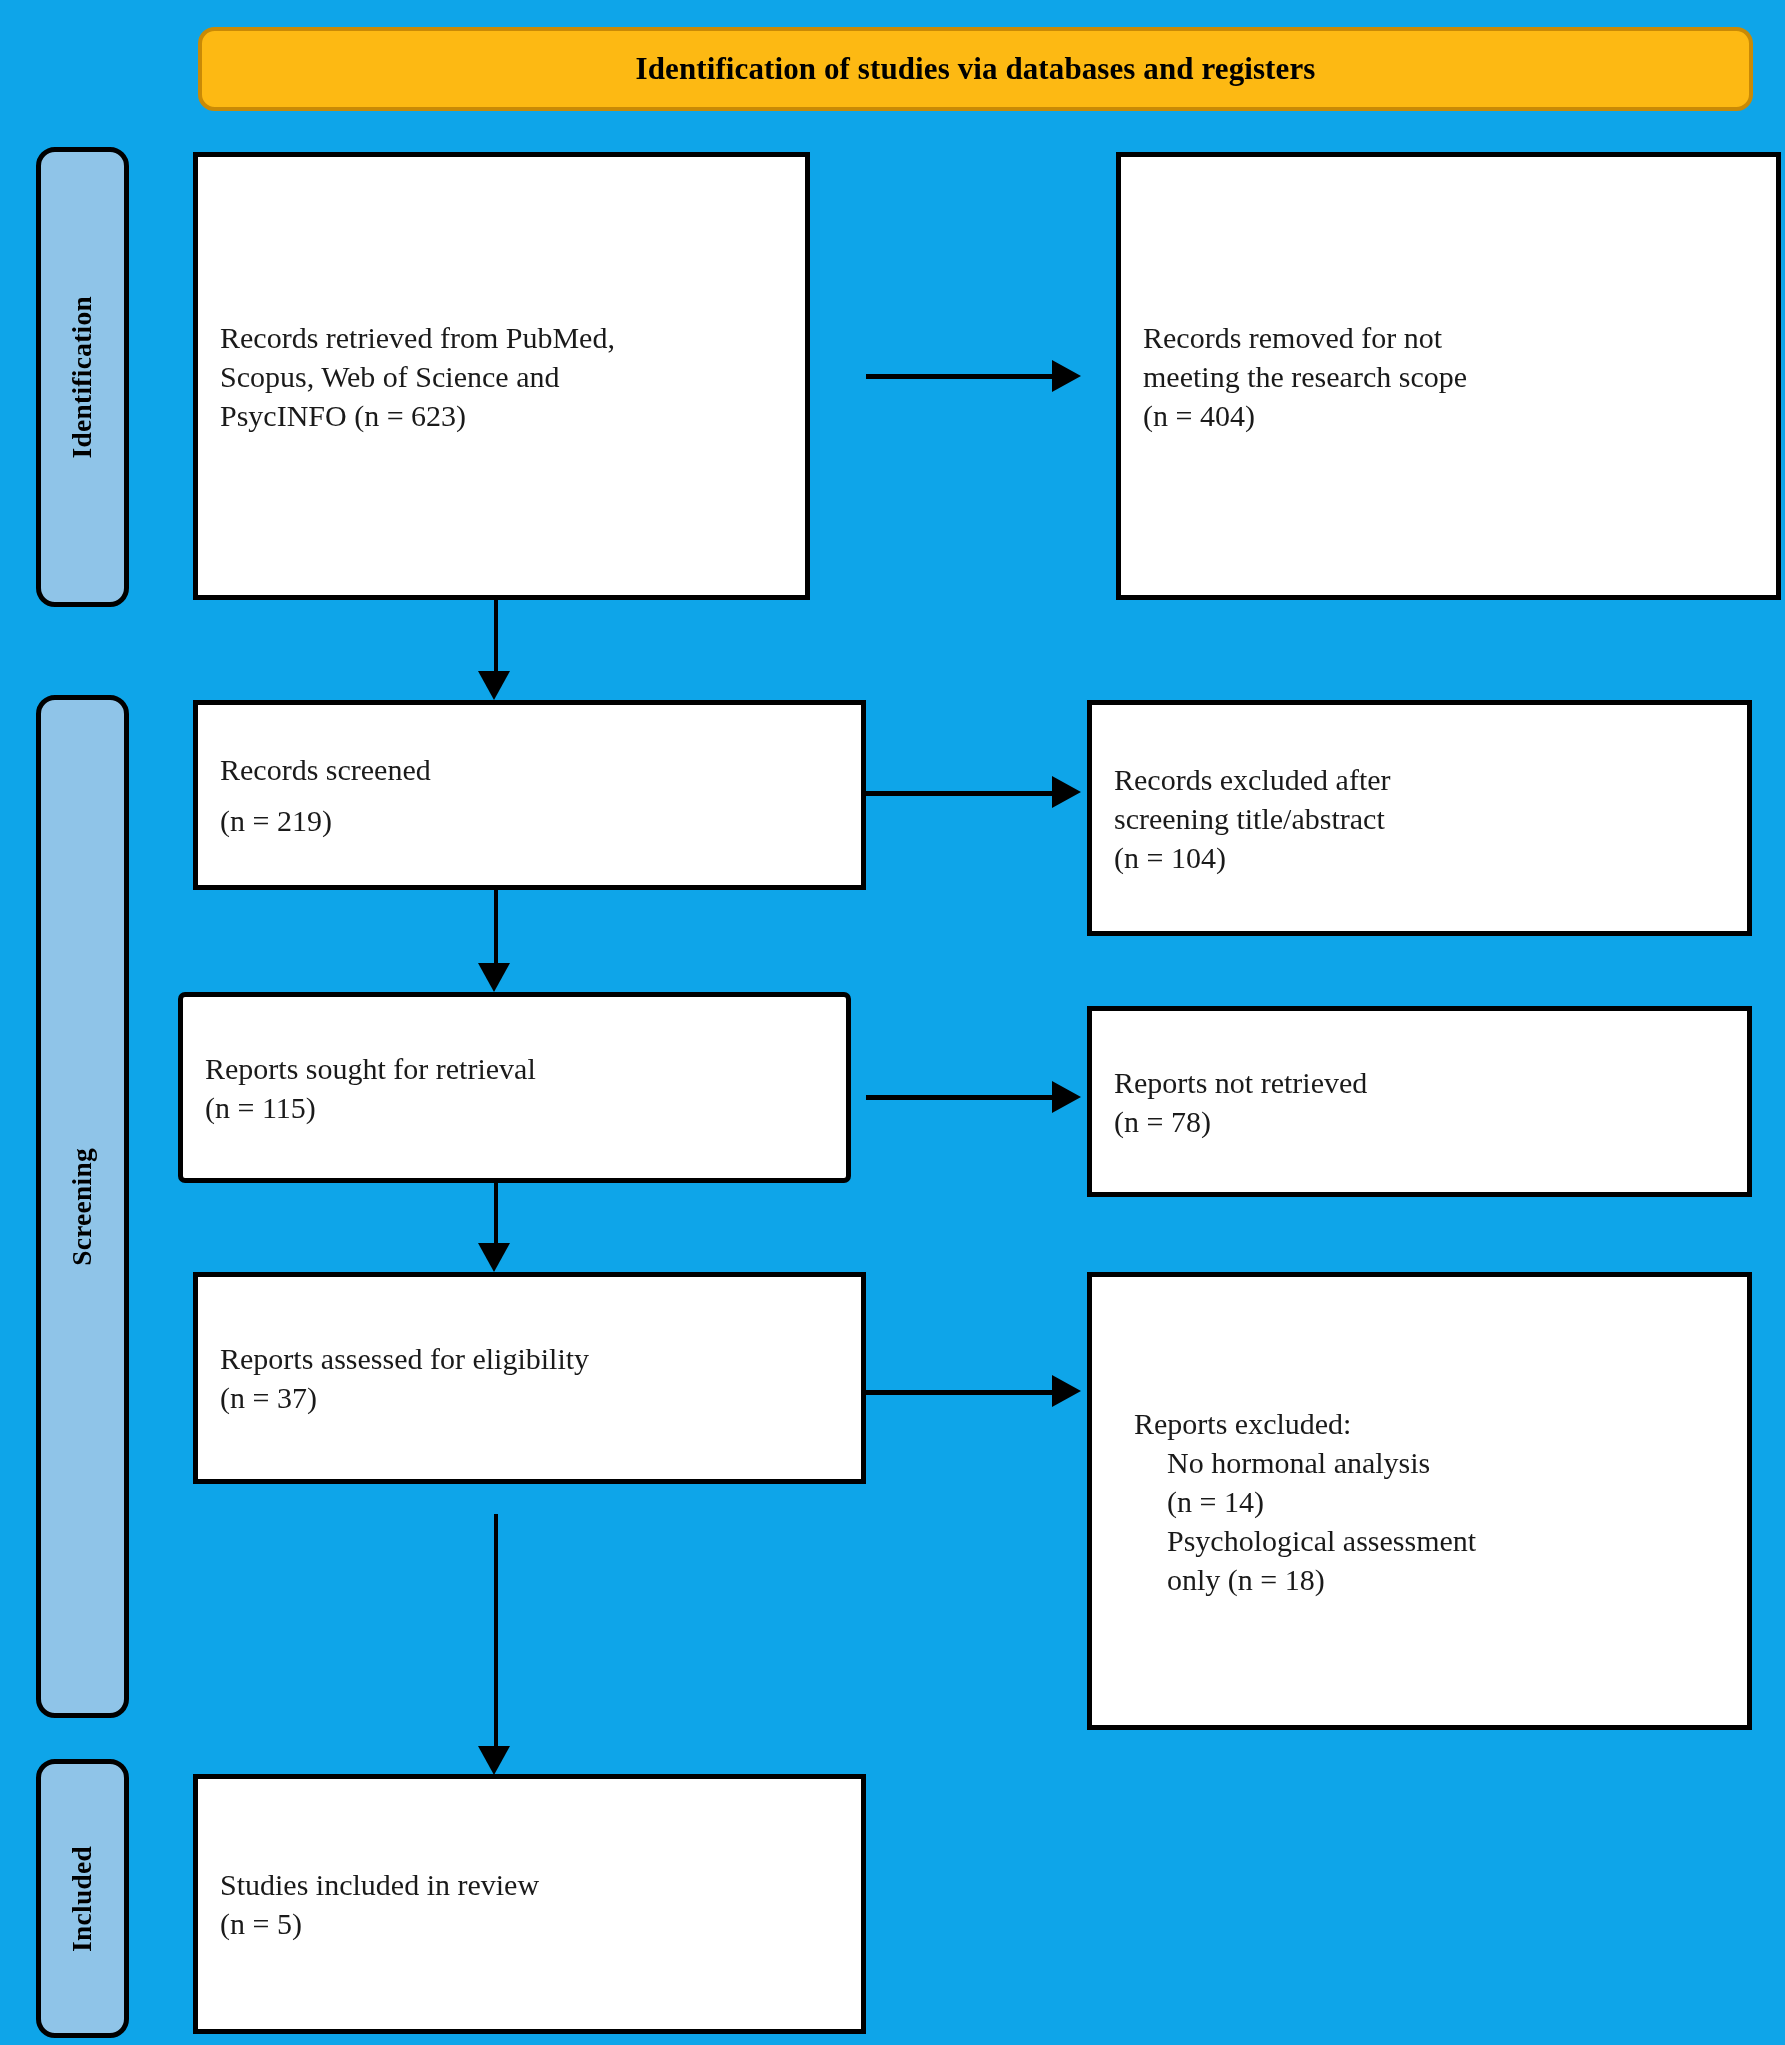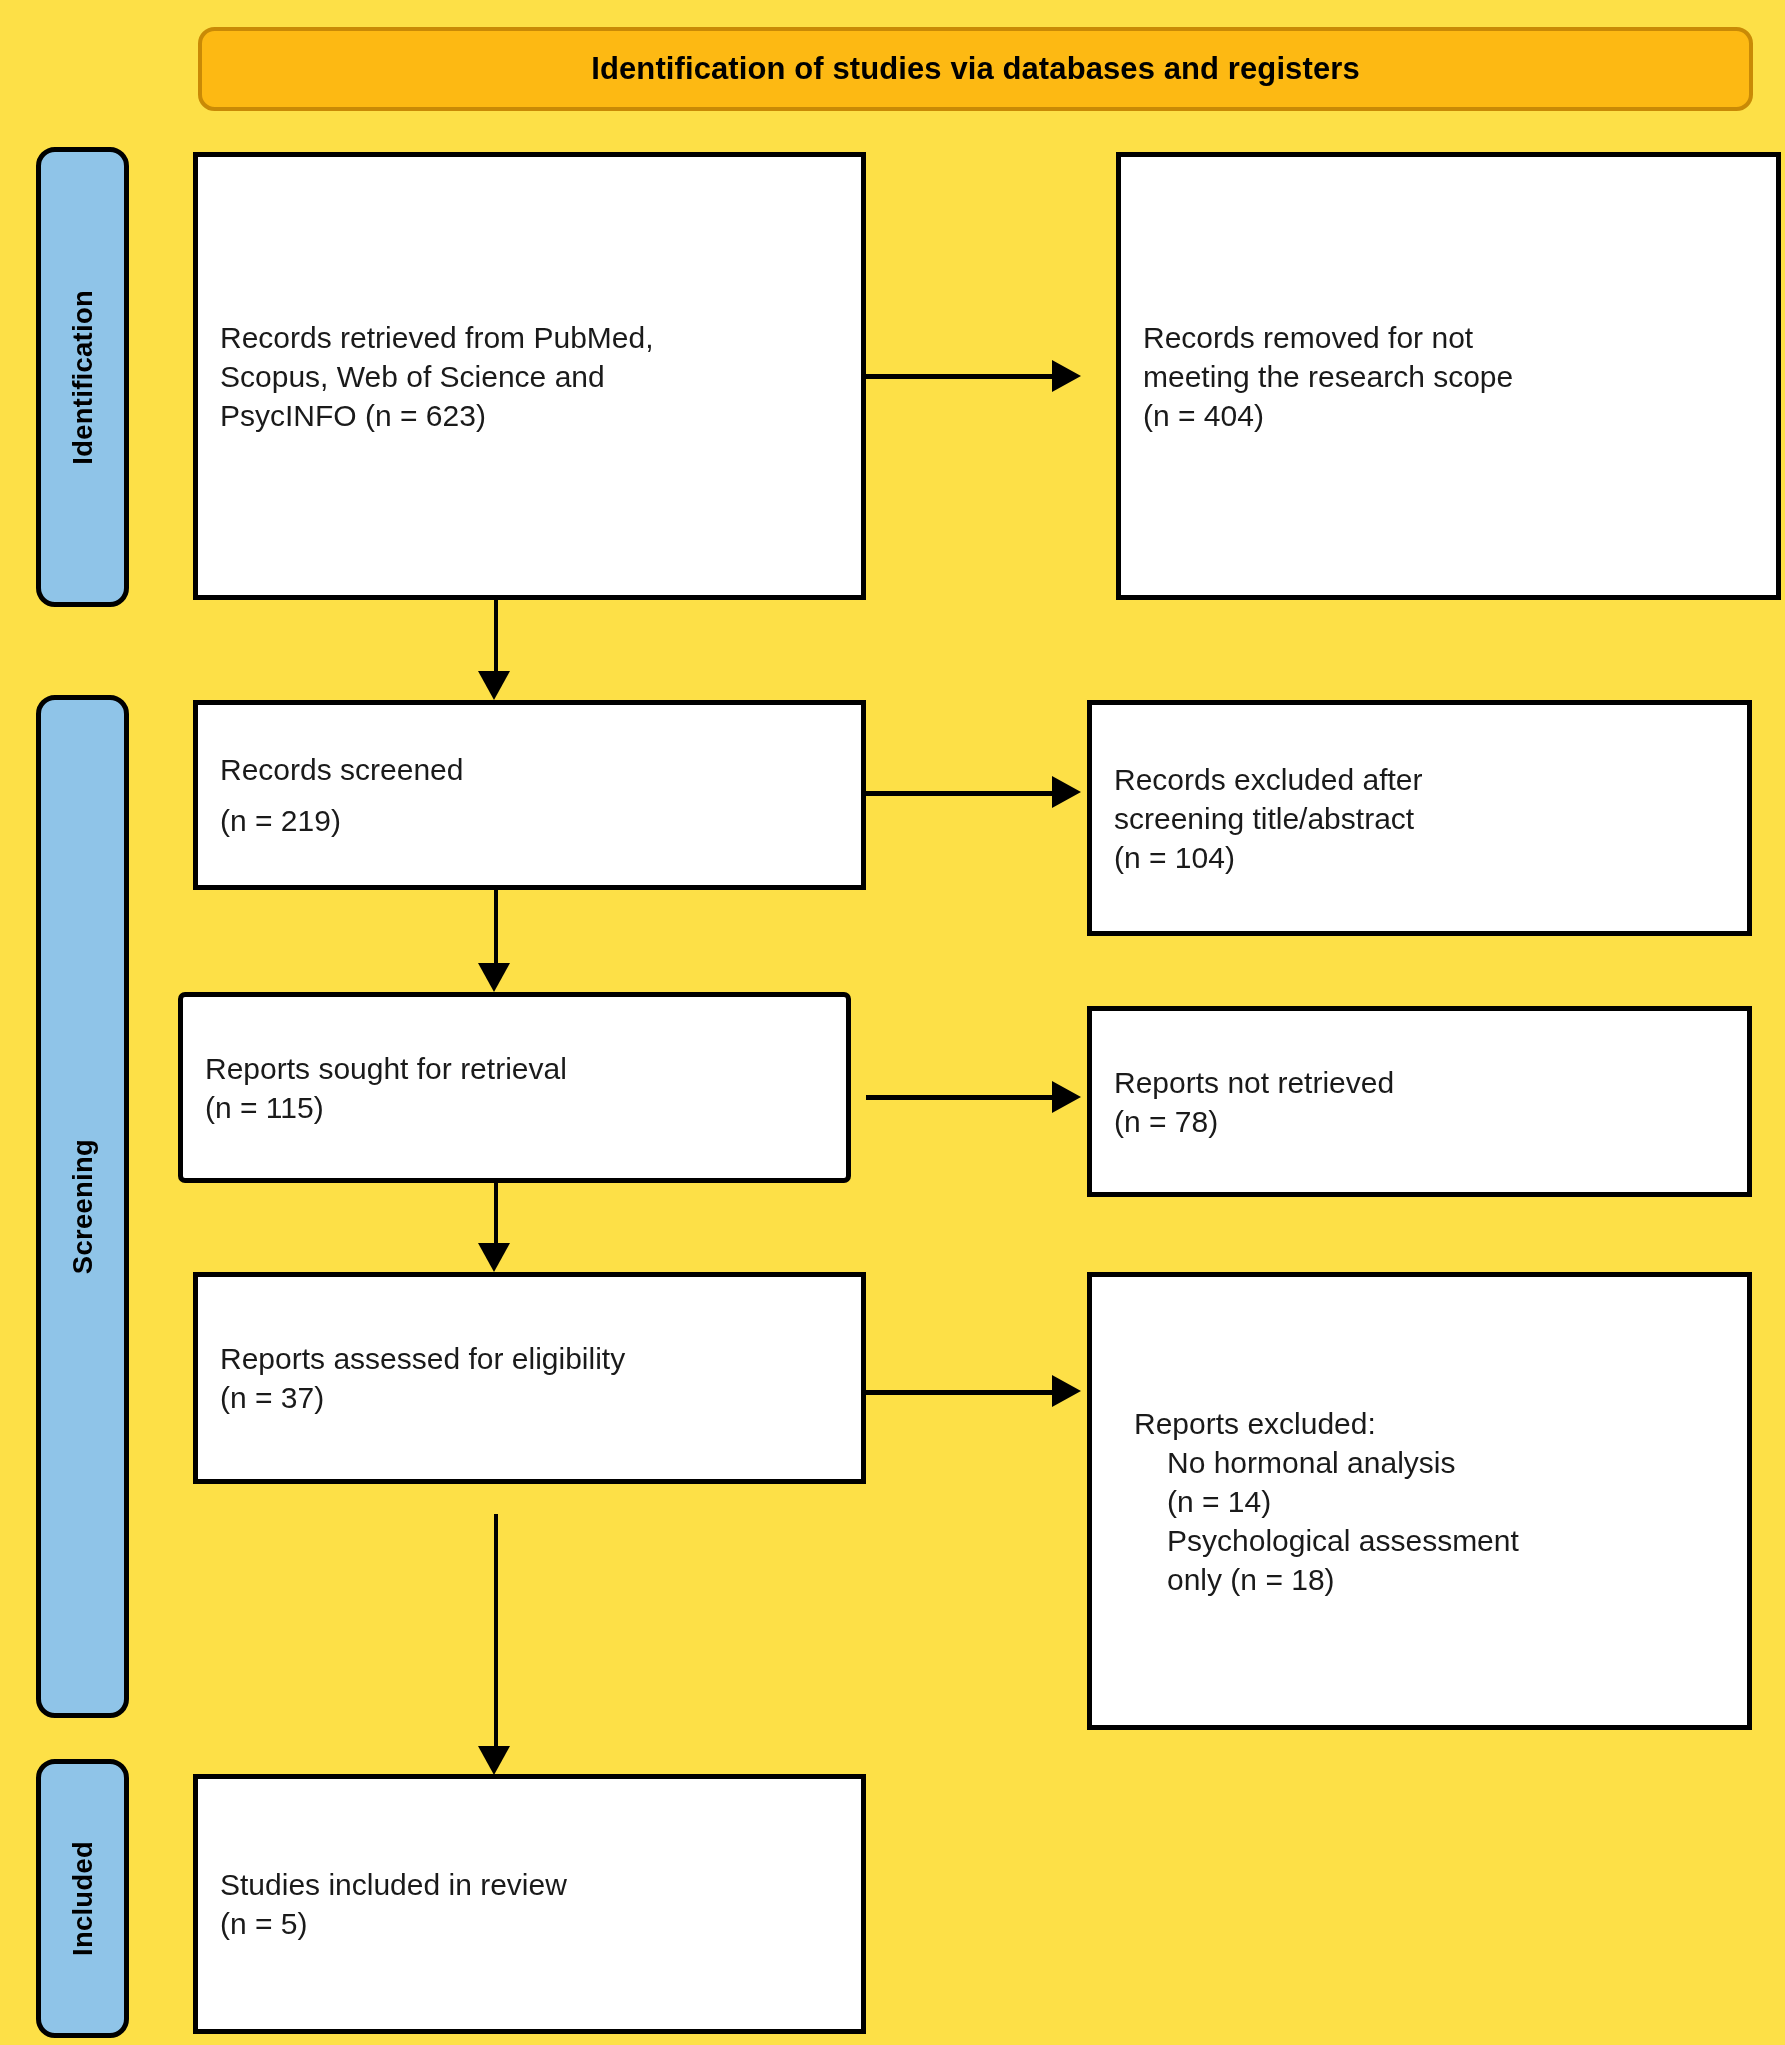--- a/index.html
+++ b/index.html
@@ -7,22 +7,23 @@
     padding: 0;
     background: #ffffff;
   }
   body {
     font-family: "Liberation Sans", sans-serif;
   }
   #canvas {
     position: relative;
     width: 1785px;
     height: 2046px;
-    background: #fde047;
+    background: #0ea5e9;
     overflow: hidden;
+    font-family: Liberation Serif, serif;
   }
 
   
   .header-bar {
     position: absolute;
     left: 198px;
     top: 27px;
     width: 1555px;
     height: 84px;
     background: #FDB913;
@@ -81,21 +82,21 @@
   }
   .flow-box .line {
     font-size: 30px;
     line-height: 1.30;
     color: #1a1a1a;
     white-space: pre-wrap;
   }
   .flow-box .line.indent { padding-left: 33px; }
 
   
-  #box-records-retrieved { left: 193px; top: 152px;  width: 673px; height: 448px; }
+  #box-records-retrieved { left: 193px; top: 152px;  width: 617px; height: 448px; }
   #box-records-screened  { left: 193px; top: 700px; width: 673px; height: 190px; gap: 12px; }
   #box-reports-sought    { left: 178px; top: 992px; width: 673px; height: 191px; border-radius: 7px; }
   #box-reports-assessed  { left: 193px; top: 1272px; width: 673px; height: 212px; }
   #box-studies-included  { left: 193px; top: 1774px; width: 673px; height: 260px; }
 
   
   #box-records-removed   { left: 1087px; top: 152px;  width: 665px; height: 448px; margin-left: 29px; }
   #box-records-excluded  { left: 1087px; top: 700px; width: 665px; height: 236px; }
   #box-reports-not-retrieved { left: 1087px; top: 1006px; width: 665px; height: 191px; }
   #box-reports-excluded  { left: 1087px; top: 1272px; width: 665px; height: 458px; padding-left: 42px; }

